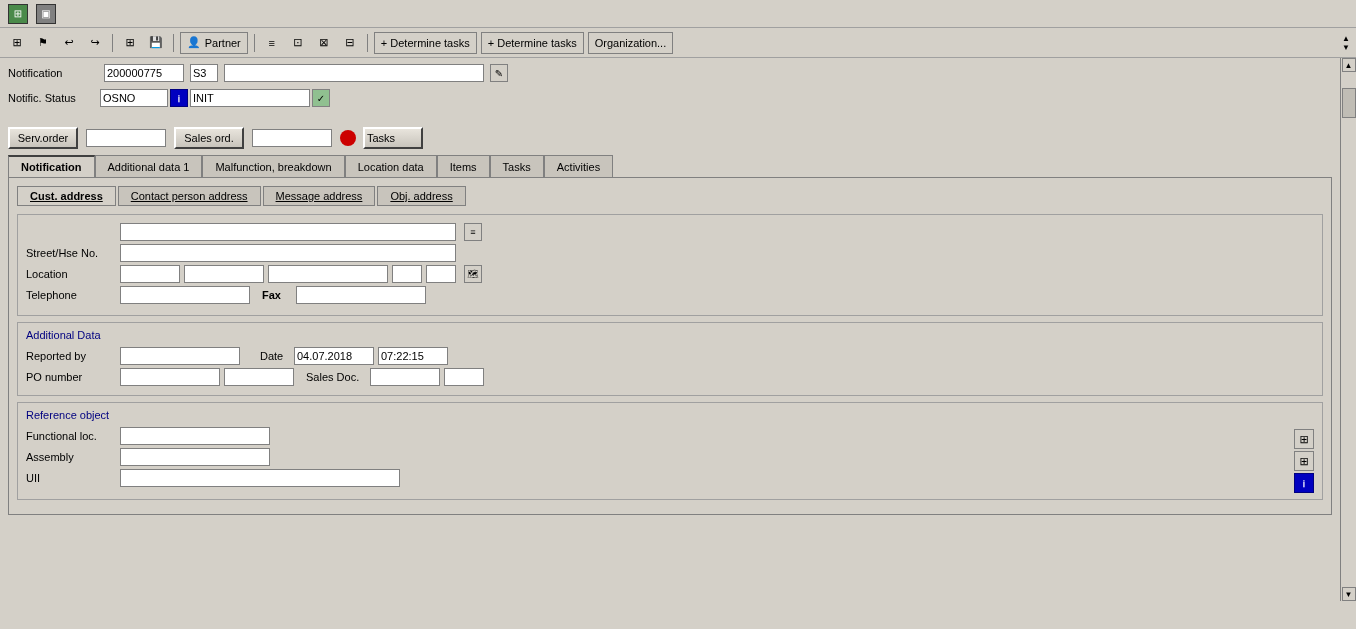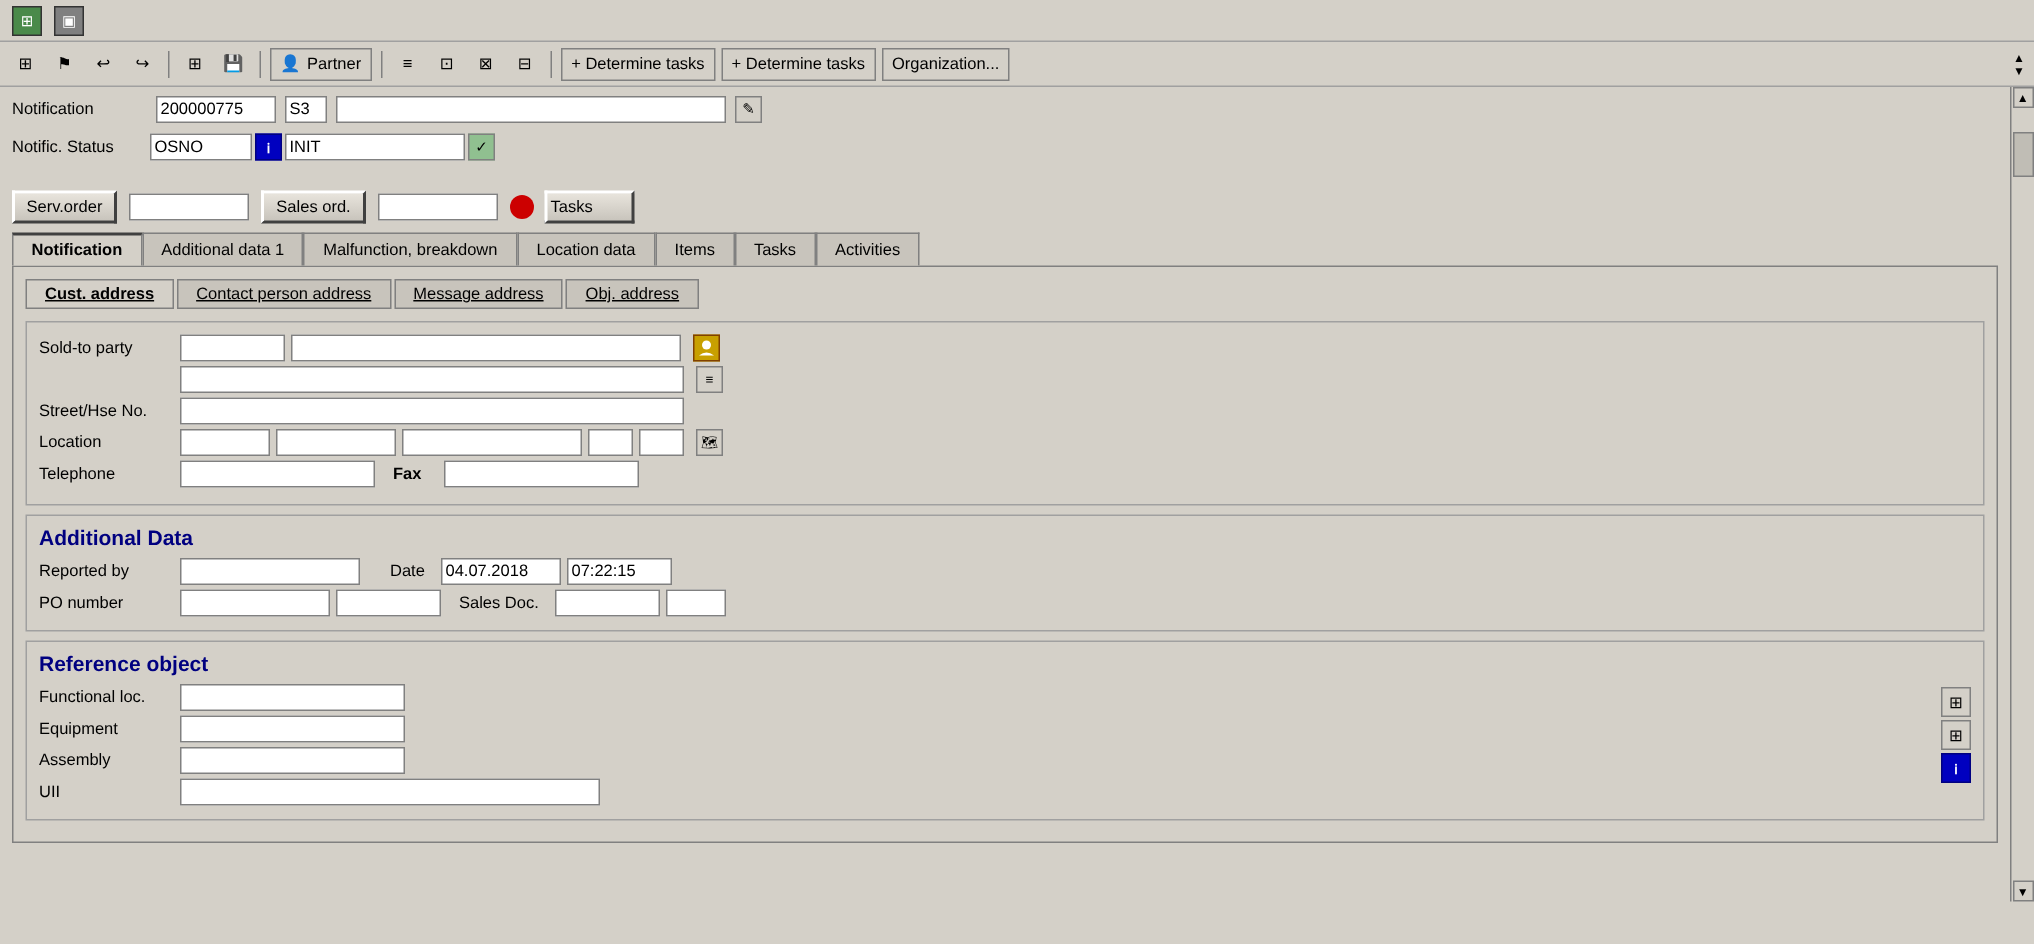--- a/index.html
+++ b/index.html
@@ -232,22 +232,22 @@
     }
 
     
     .section-box {
       border: 1px solid #808080;
       background: #d4d0c8;
       margin-bottom: 6px;
       padding: 6px 8px;
     }
     .section-title {
-      font-size: 14px;
-      font-weight: bold;
+      font-size: 11px;
+      font-weight: normal;
       margin-bottom: 6px;
       color: #000080;
     }
 
     
     .form-row {
       display: flex;
       align-items: center;
       gap: 4px;
       margin-bottom: 3px;
@@ -469,31 +469,20 @@
         <div class="sub-tab">
           <span>Message address</span>
         </div>
         <div class="sub-tab">
           <span>Obj. address</span>
         </div>
       </div>
 
       <div class="section-box" style="padding:8px;border:1px solid #a0a0a0;">
 
-        <div class="form-row">
-          <span class="form-label">Sold-to party</span>
-          <input class="text-input" value="" style="width: 70px;">
-          <input class="text-input" value="" style="width: 260px;">
-          <div class="ico-person" style="margin-left:4px;">
-            <svg width="12" height="12" viewBox="0 0 12 12">
-                <circle cx="6" cy="4" r="3" fill="white"></circle>
-                <path d="M1 11 Q6 7 11 11" fill="white"></path>
-              </svg>
-          </div>
-        </div>
 
         <div class="form-row">
           <span class="form-label"></span>
           <input class="text-input" value="" style="width: 336px;">
           <div class="ico-list" style="margin-left:4px;">≡</div>
         </div>
 
         <div class="form-row">
           <span class="form-label">Street/Hse No.</span>
           <input class="text-input" value="" style="width: 336px;">
@@ -535,24 +524,20 @@
           <input class="text-input" value="" style="width: 40px;">
         </div>
       </div>
 
       <div class="section-box" style="border:1px solid #a0a0a0;">
         <div class="section-title">Reference object</div>
         <div style="display:flex;gap:8px;">
           <div style="flex:1;">
             <div class="form-row">
               <span class="form-label">Functional loc.</span>
-              <input class="text-input" value="" style="width: 150px;">
-            </div>
-            <div class="form-row">
-              <span class="form-label">Equipment</span>
               <input class="text-input" value="" style="width: 150px;">
             </div>
             <div class="form-row">
               <span class="form-label">Assembly</span>
               <input class="text-input" value="" style="width: 150px;">
             </div>
             <div class="form-row">
               <span class="form-label">UII</span>
               <input class="text-input" value="" style="width: 280px;">
             </div>

